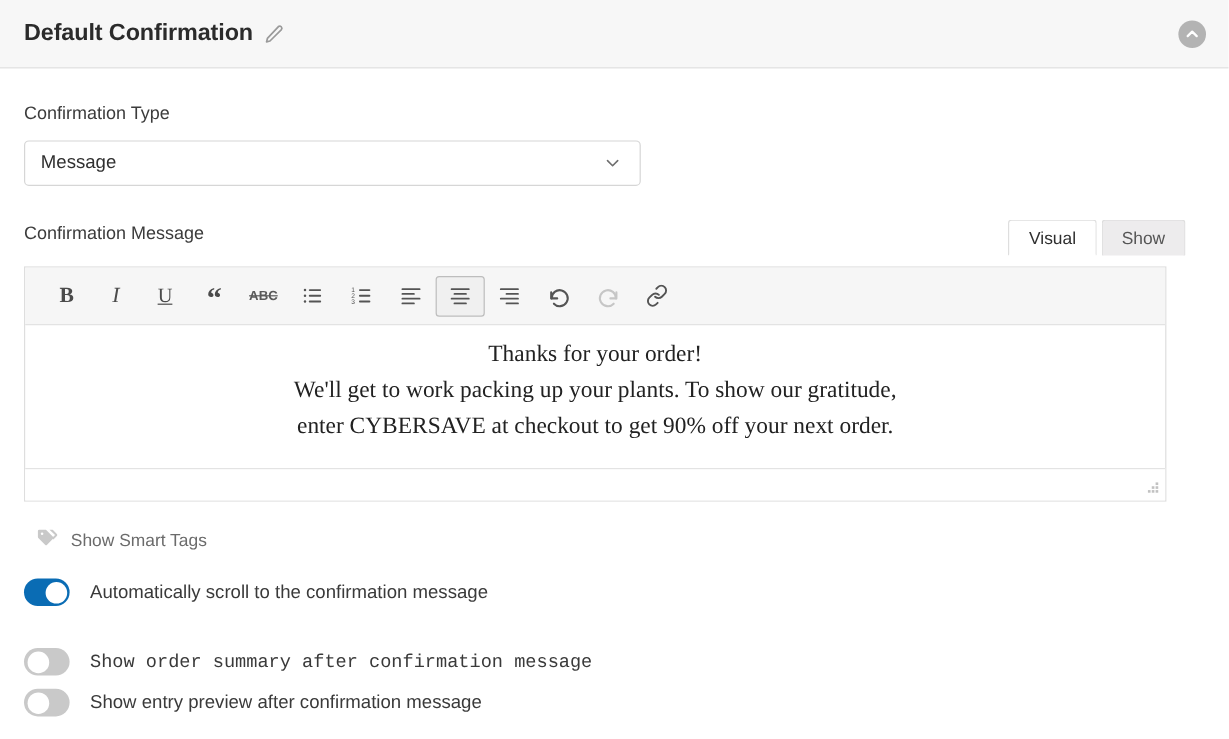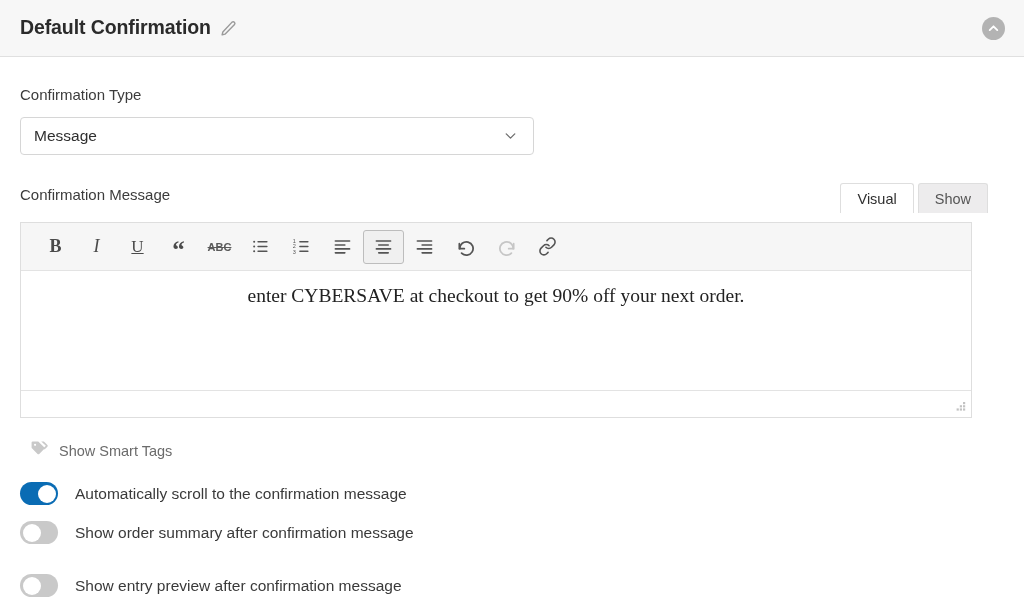--- a/index.html
+++ b/index.html
@@ -174,21 +174,21 @@
     cursor: pointer;
   }
   .smart-tags-label { font-size: 14.5px; color: #6b6b6b; }
 
   
   .toggle-row {
     position: absolute; left: 20px;
     display: flex; align-items: center; gap: 17px;
   }
   #row-0 { top: 425px; align-items: center; }
-  #row-1 { top: 464px; }
+  #row-1 { top: 483px; font-family: Liberation Mono, monospace; }
   #row-2 { top: 517px; }
   .switch {
     width: 38px; height: 23px; border-radius: 12px;
     position: relative; flex: 0 0 auto; cursor: pointer;
     background: #c9c9c9;
   }
   .switch.on { background: #0a6cb4; }
   .switch .knob {
     position: absolute; top: 2.5px; left: 2.5px;
     width: 18px; height: 18px; border-radius: 50%;
@@ -321,20 +321,22 @@
 
         <div class="tb-btn">
           <svg width="19" height="19" viewBox="0 0 24 24" fill="none" stroke="#545454" stroke-width="2" stroke-linecap="round" stroke-linejoin="round">
             <path d="M10 13a5 5 0 0 0 7.1 0l3-3a5 5 0 0 0-7.1-7.1l-1.7 1.7"></path>
             <path d="M14 11a5 5 0 0 0-7.1 0l-3 3a5 5 0 0 0 7.1 7.1l1.7-1.7"></path>
           </svg>
         </div>
       </div>
 
       <div class="editor-content">
+        <div class="msg-line">Thanks for your order!</div>
+        <div class="msg-line">We'll get to work packing up your plants. To show our gratitude,</div>
         <div class="msg-line">enter CYBERSAVE at checkout to get 90% off your next order.</div>
       </div>
 
       <div class="editor-statusbar">
         <div class="resize-grip">
           <svg width="14" height="14" viewBox="0 0 14 14" fill="#c2c2c2">
             <rect x="10" y="2" width="2.2" height="2.2"></rect>
             <rect x="6.8" y="5.2" width="2.2" height="2.2"></rect>
               <rect x="10" y="5.2" width="2.2" height="2.2"></rect>
             <rect x="3.6" y="8.4" width="2.2" height="2.2"></rect>

